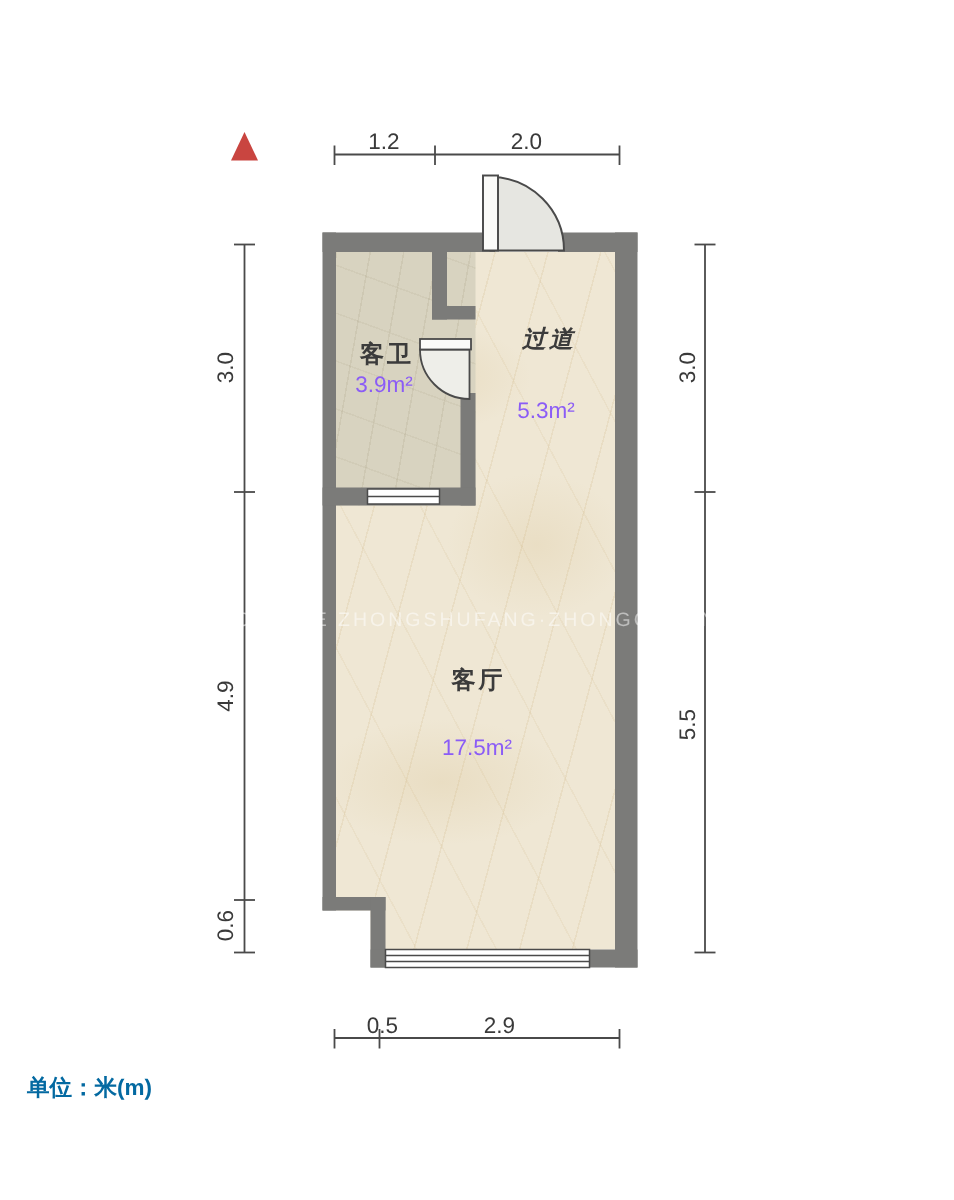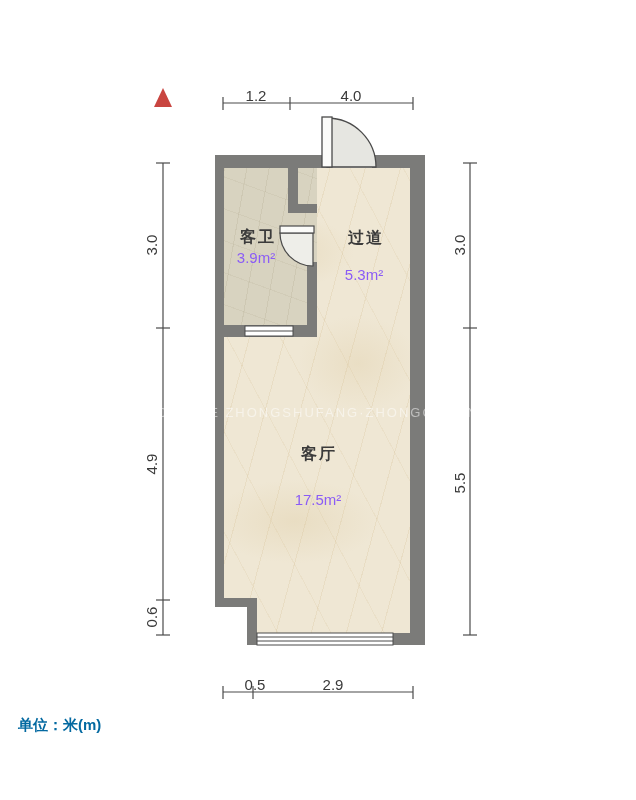--- a/index.html
+++ b/index.html
@@ -134,31 +134,31 @@
         <line x1="463" y1="163" x2="477" y2="163"></line>
         <line x1="463" y1="328" x2="477" y2="328"></line>
         <line x1="463" y1="635" x2="477" y2="635"></line>
       </g>
     </g>
   </svg>
 
   <div class="watermark">HOWLIVE ZHONGSHUFANG·ZHONGCHUANG JL</div>
 
   <span class="dim-label" style="left:256px;top:95px;">1.2</span>
-  <span class="dim-label" style="left:351px;top:95px;">4.0</span>
+  <span class="dim-label" style="left:351px;top:95px;">2.0</span>
   <span class="dim-label" style="left:237px;top:684px;padding-left:36px;">0.5</span>
   <span class="dim-label" style="left:333px;top:684px;">2.9</span>
   <span class="dim-label vert" style="left:151px;top:245px;">3.0</span>
   <span class="dim-label vert" style="left:151px;top:464px;">4.9</span>
   <span class="dim-label vert" style="left:151px;top:617px;">0.6</span>
   <span class="dim-label vert" style="left:459px;top:245px;">3.0</span>
   <span class="dim-label vert" style="left:459px;top:483px;">5.5</span>
 
   <span class="room-name" style="left:258px;top:237px;">客卫</span>
   <span class="room-area" style="left:256px;top:257px;">3.9m²</span>
-  <span class="room-name" style="left:366px;top:238px;">过道</span>
+  <span class="room-name" style="left:366px;top:227px;font-style:italic;">过道</span>
   <span class="room-area" style="left:364px;top:274px;">5.3m²</span>
   <span class="room-name" style="left:319px;top:454px;">客厅</span>
   <span class="room-area" style="left:318px;top:474px;margin-top:25px;">17.5m²</span>
 
   <div class="footer-line fl1">单位：米(m)</div>
 
 </div>
 
 </body></html>

